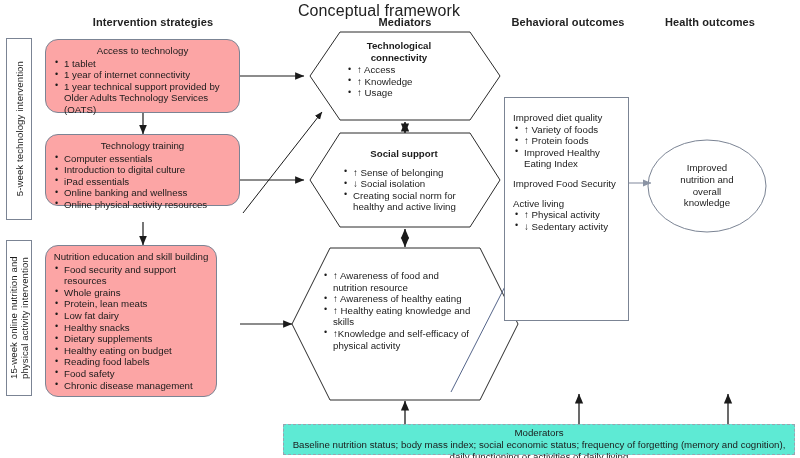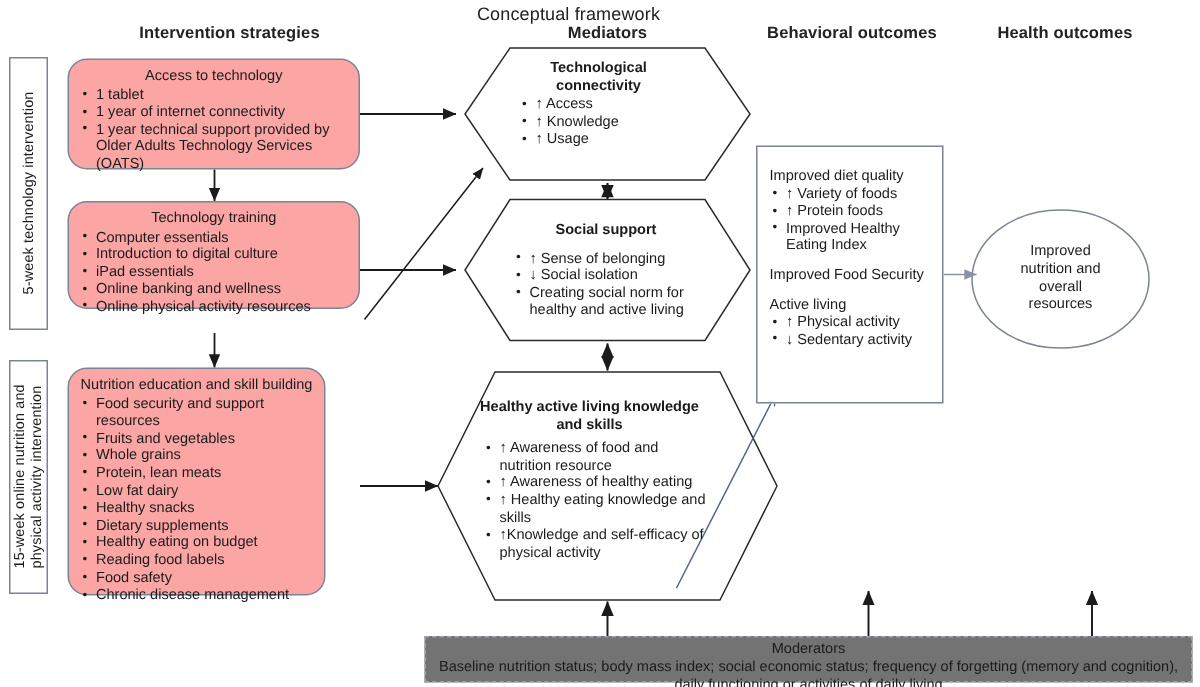--- a/index.html
+++ b/index.html
@@ -29,21 +29,21 @@
   }
 
   .rbox{
     position:absolute;border:1px solid #7b8494;border-radius:13px;
     background:#fca5a5;box-sizing:border-box;
   }
   .sqbox{
     position:absolute;border:1px solid #7b8494;background:#fff;box-sizing:border-box;
   }
   .dashbox{
-    position:absolute;border:1px dashed #9aa2b1;background:#737373;box-sizing:border-box;
+    position:absolute;border:1px dashed #9aa2b1;background:#5eead4;box-sizing:border-box;
   }
 
   .bxtitle{
     text-align:center;font-size:9.7px;line-height:11.6px;margin:0 0 1px 0;color:#1b1b1b;
   }
   ul.bl{list-style:none;margin:0;padding:0;}
   ul.bl li{
     position:relative;font-size:9.7px;line-height:11.6px;
     padding-left:11px;color:#1b1b1b;
   }
@@ -110,21 +110,21 @@
 
     <line x1="451" y1="392" x2="517" y2="263" stroke="#55658a" stroke-width="1" marker-end="url(#ahopen)"></line>
 
     <line x1="629" y1="183" x2="651" y2="183" stroke="#8a93a4" stroke-width="1.1" marker-end="url(#ahg)"></line>
 
     <line x1="405" y1="425" x2="405" y2="401" stroke="#1b1b1b" stroke-width="1.3" marker-end="url(#ah)"></line>
     <line x1="579" y1="425" x2="579" y2="394" stroke="#1b1b1b" stroke-width="1.3" marker-end="url(#ah)"></line>
     <line x1="728" y1="425" x2="728" y2="394" stroke="#1b1b1b" stroke-width="1.3" marker-end="url(#ah)"></line>
   </svg>
 
-  <div class="ttl" style="left:259px;top:2px;width:240px;font-size:12px;">Conceptual framework</div>
+  <div class="ttl" style="left:259px;top:2px;width:240px;font-size:16px;">Conceptual framework</div>
 
   <div class="ttl colhead" style="left:63px;top:16px;width:180px;">Intervention strategies</div>
   <div class="ttl colhead" style="left:335px;top:16px;width:140px;text-align:center;">Mediators</div>
   <div class="ttl colhead" style="left:503px;top:16px;width:130px;">Behavioral outcomes</div>
   <div class="ttl colhead" style="left:645px;top:16px;width:130px;">Health outcomes</div>
 
   <div class="vlabel" style="left:6px;top:38px;width:26px;height:182px;">
     <span>5-week technology intervention</span>
   </div>
   <div class="vlabel" style="left:6px;top:240px;width:26px;height:156px;">
@@ -148,21 +148,20 @@
       <li>iPad essentials</li>
       <li>Online banking and wellness</li>
       <li>Online physical activity resources</li>
     </ul>
   </div>
 
   <div class="rbox" style="left:45px;top:245px;width:172px;height:152px;padding:5px 7px 4px 7px;">
     <div class="bxtitle">Nutrition education and skill building</div>
     <ul class="bl">
       <li>Food security and support resources</li>
-      <li>Fruits and vegetables</li>
       <li>Whole grains</li>
       <li>Protein, lean meats</li>
       <li>Low fat dairy</li>
       <li>Healthy snacks</li>
       <li>Dietary supplements</li>
       <li>Healthy eating on budget</li>
       <li>Reading food labels</li>
       <li>Food safety</li>
       <li>Chronic disease management</li>
     </ul>
@@ -180,51 +179,50 @@
   <div class="hexlabel" style="left:334px;top:148px;width:140px;">
     <div class="bxtitle">Social support</div>
     <ul class="bl" style="padding-left:8px;margin-top:7px;">
       <li>↑ Sense of belonging</li>
       <li>↓ Social isolation</li>
       <li>Creating social norm for healthy and active living</li>
     </ul>
   </div>
 
   <div class="hexlabel" style="left:313px;top:266px;width:160px;">
-    <div class="bxtitle">Healthy active living knowledge and skills</div>
     <ul class="bl" style="padding-left:9px;margin-top:4px;">
       <li>↑ Awareness of food and nutrition resource</li>
       <li>↑ Awareness of healthy eating</li>
       <li>↑ Healthy eating knowledge and skills</li>
       <li>↑Knowledge and self-efficacy of physical activity</li>
     </ul>
   </div>
 
-  <div class="sqbox" style="left:504px;top:97px;width:125px;height:172px;padding:14px 8px 6px 8px;">
+  <div class="sqbox" style="left:504px;top:97px;width:125px;height:224px;padding:14px 8px 6px 8px;">
     <div class="plain">Improved diet quality</div>
     <ul class="bl">
       <li>↑ Variety of foods</li>
       <li>↑ Protein foods</li>
       <li>Improved Healthy Eating Index</li>
     </ul>
     <div class="gap"></div>
     <div class="plain">Improved Food Security</div>
     <div class="gap"></div>
     <div class="plain">Active living</div>
     <ul class="bl">
       <li>↑ Physical activity</li>
       <li>↓ Sedentary activity</li>
     </ul>
   </div>
 
   <div class="centertxt" style="position:absolute;left:657px;top:162px;width:100px;">
     <div>Improved</div>
     <div>nutrition and</div>
     <div>overall</div>
-    <div>resources</div>
+    <div>knowledge</div>
   </div>
 
   <div class="dashbox" style="left:283px;top:424px;width:512px;height:31px;padding:2px 6px;">
     <div class="centertxt">Moderators</div>
     <div class="centertxt">Baseline nutrition status; body mass index; social economic status; frequency of forgetting (memory and cognition),</div>
     <div class="centertxt">daily functioning or activities of daily living</div>
   </div>
 
 </div>
 

